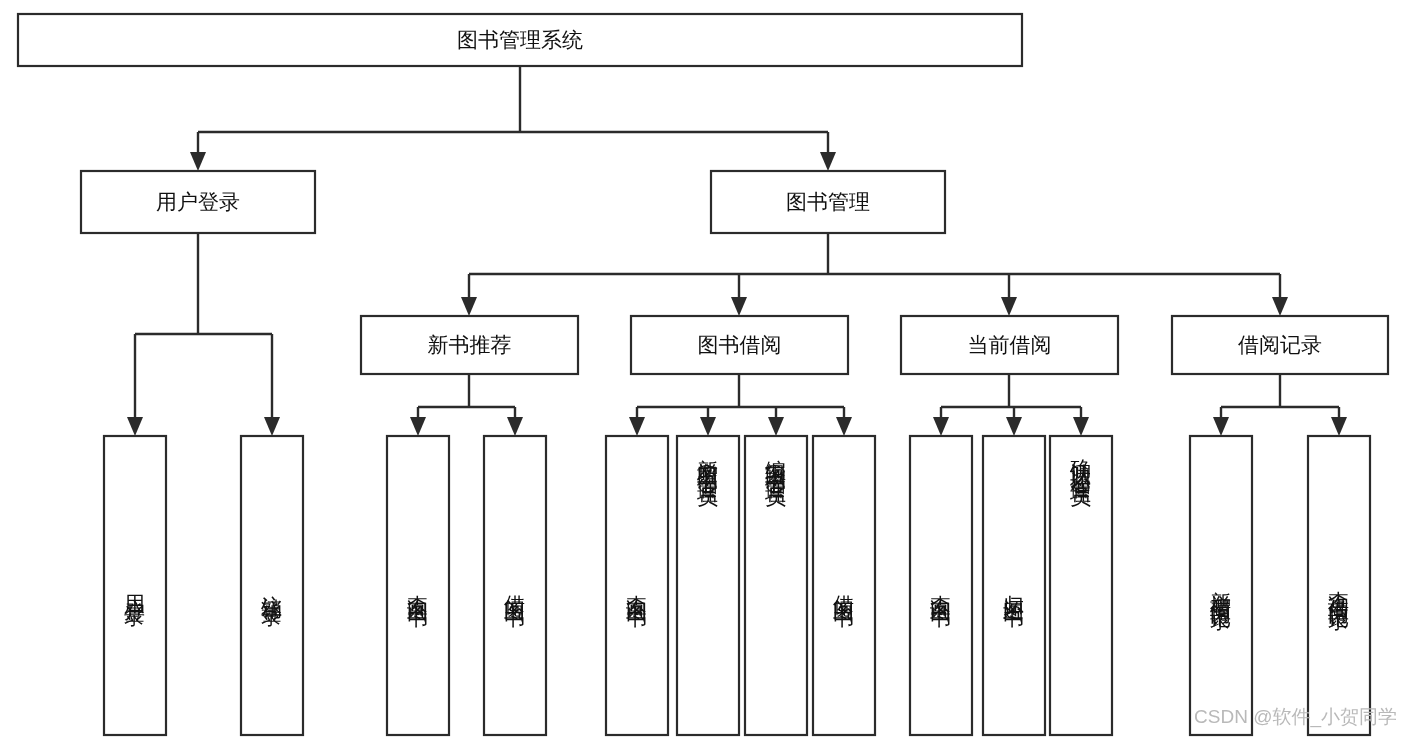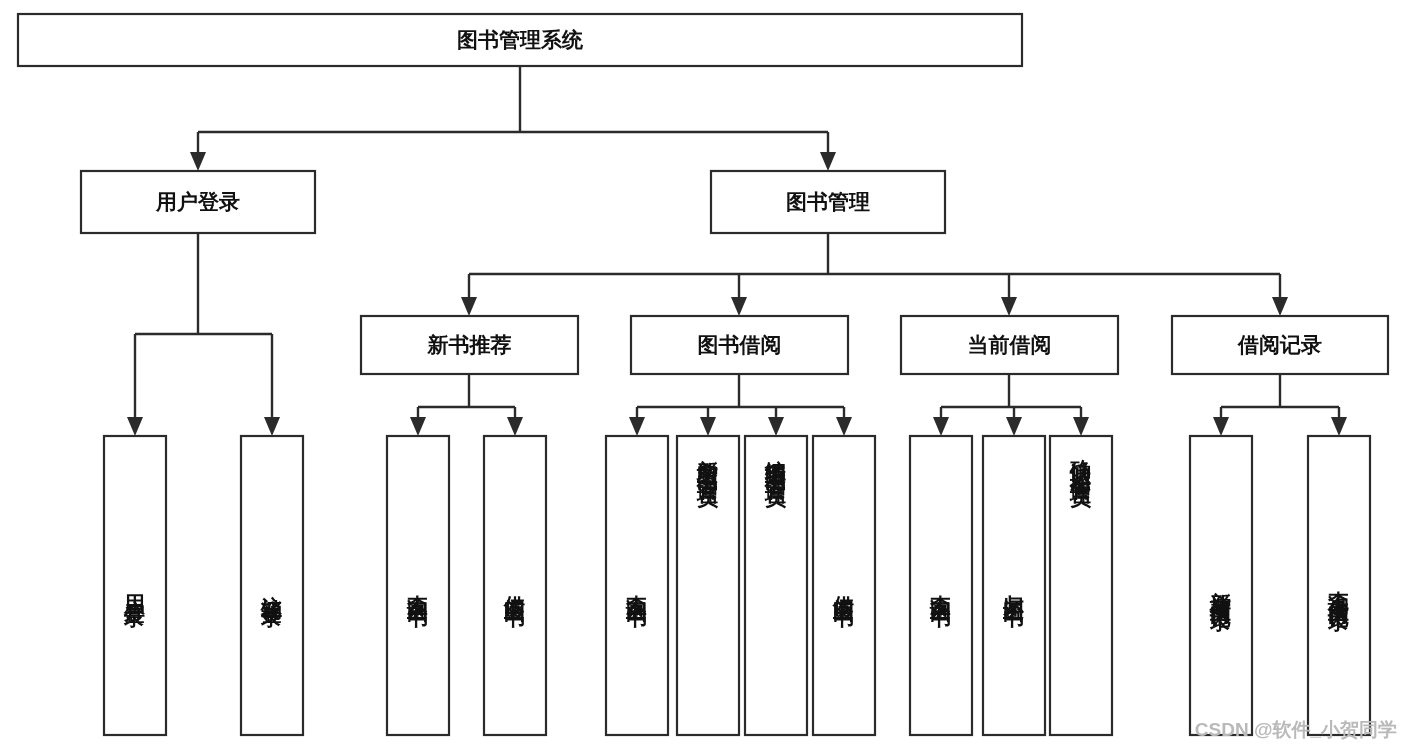--- a/index.html
+++ b/index.html
@@ -13,21 +13,20 @@
     font-family: "Liberation Sans", "DejaVu Sans", sans-serif;
     overflow: hidden;
     position: relative;
   }
   #diagram-root {
     position: absolute;
     left: 0;
     top: 0;
     width: 1405px;
     height: 747px;
-    font-weight: bold;
   }
   svg.flow {
     display: block;
     width: 1405px;
     height: 747px;
   }
   .node-rect {
     fill: #ffffff;
     stroke: #2b2b2b;
     stroke-width: 2.2;
@@ -58,21 +57,21 @@
     font-size: 21px;
     line-height: 1.0;
     color: #111111;
     letter-spacing: 4px;
     white-space: nowrap;
     pointer-events: none;
   }
   .watermark {
     position: absolute;
     right: 8px;
-    bottom: 4px;
+    bottom: 17px;
     font-family: "Liberation Sans", "DejaVu Sans", sans-serif;
     font-size: 19px;
     color: #b9b9b9;
     white-space: nowrap;
     pointer-events: none;
   }
 </style>
 </head>
 <body>
 

